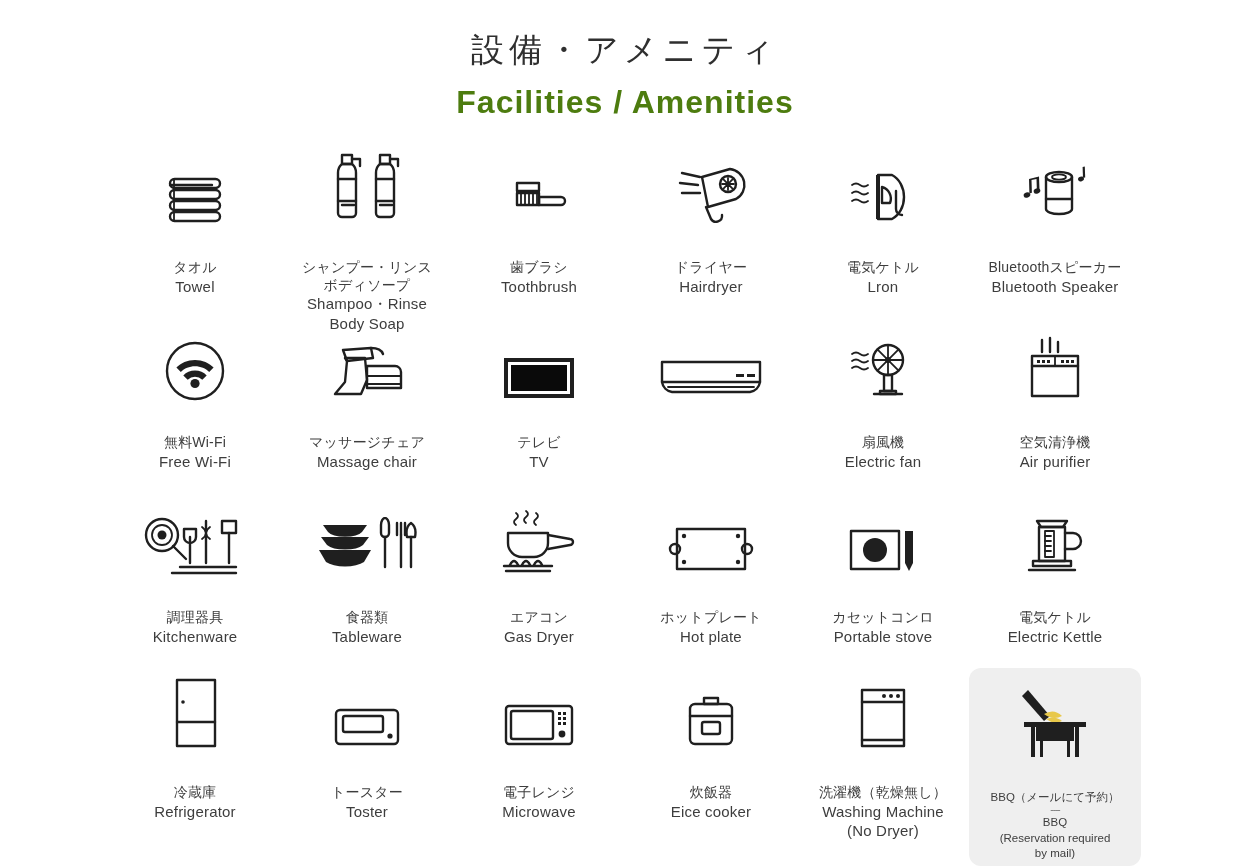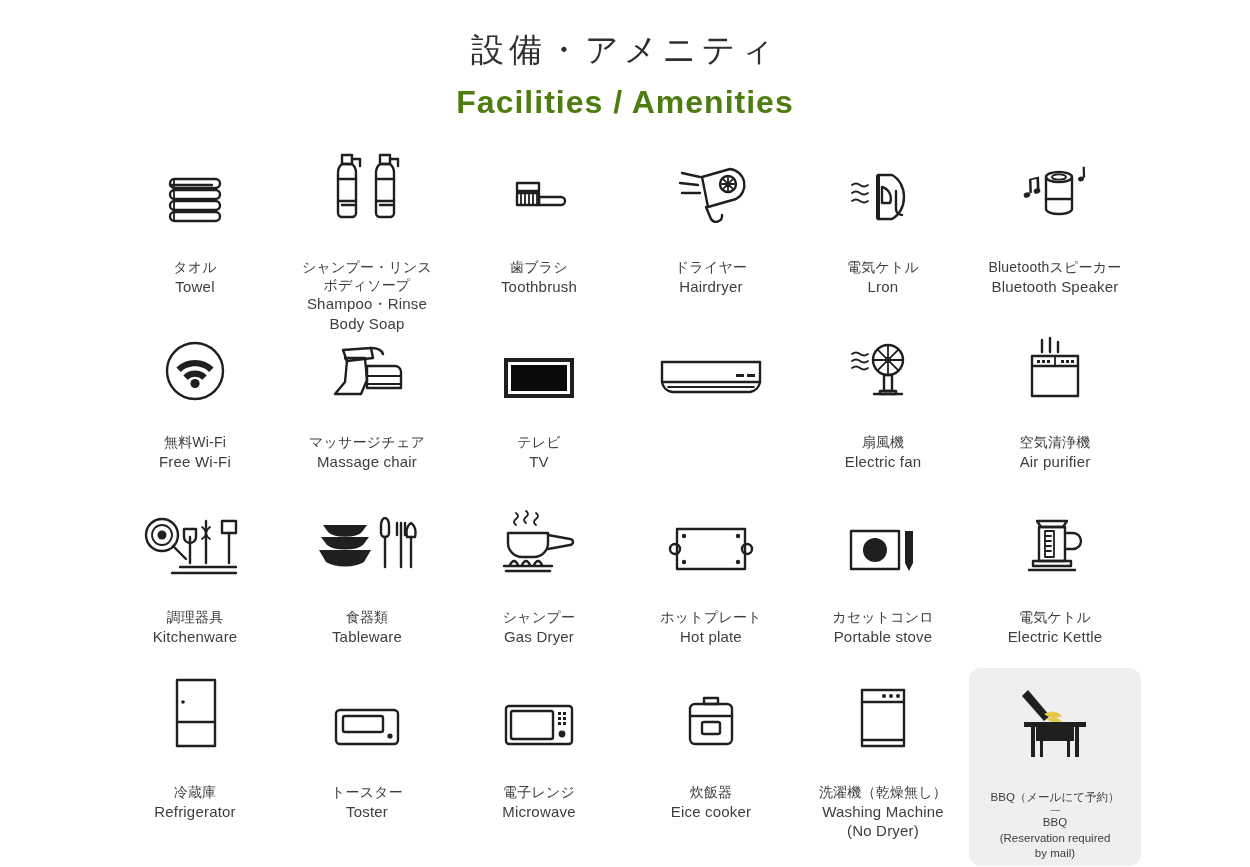--- a/index.html
+++ b/index.html
@@ -397,21 +397,21 @@
             <path d="M40 4 q4 3 0 6 t0 6"></path>
           </g>
           <path class="st" d="M12 24 h40 v10 a14 14 0 0 1 -14 14 H26 a14 14 0 0 1 -14 -14 z"></path>
           <path class="st" d="M52 26 l22 4 a3 3 0 0 1 0 6 l-22 4"></path>
           <path class="st" d="M14 56 q4 -8 8 0 M26 56 q4 -8 8 0 M38 56 q4 -8 8 0"></path>
           <path class="st" d="M8 57 h48"></path>
           <path class="st" d="M10 62 h44"></path>
         </svg>
       </div>
       <div class="labels">
-        <div class="lbl-jp">シャンプー</div>
+        <div class="lbl-jp">エアコン</div>
         <div class="lbl-en">Gas Dryer</div>
       </div>
     </div>
 
     <div class="cell">
       <div class="icon-box">
         <svg width="92" height="56" viewBox="0 0 92 56">
           <rect class="st" x="12" y="8" width="68" height="40"></rect>
           <circle class="fill-dark" cx="19" cy="15" r="2.2"></circle>
           <circle class="fill-dark" cx="73" cy="15" r="2.2"></circle>

